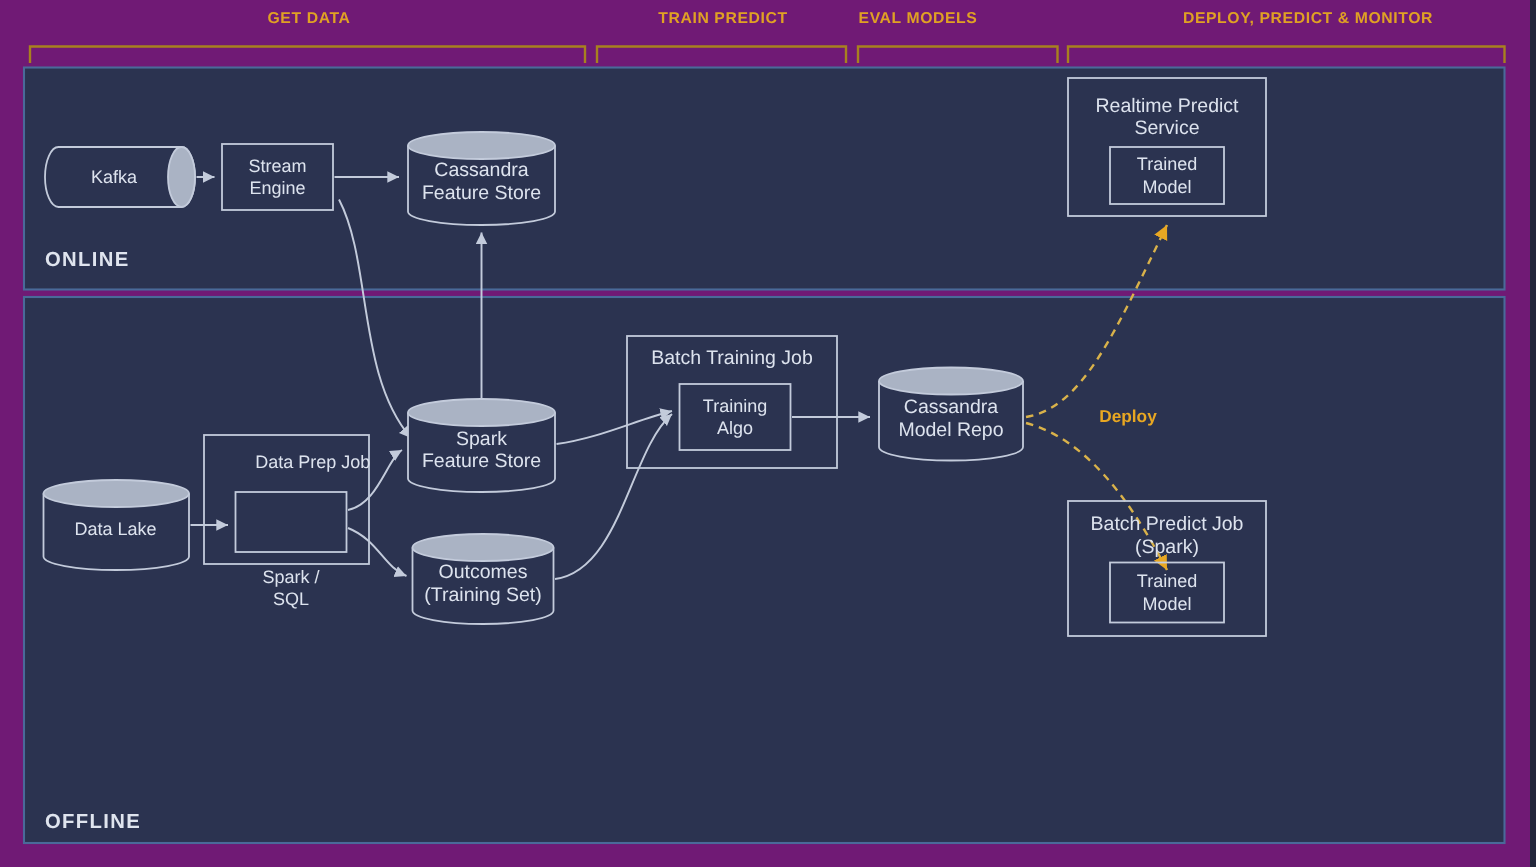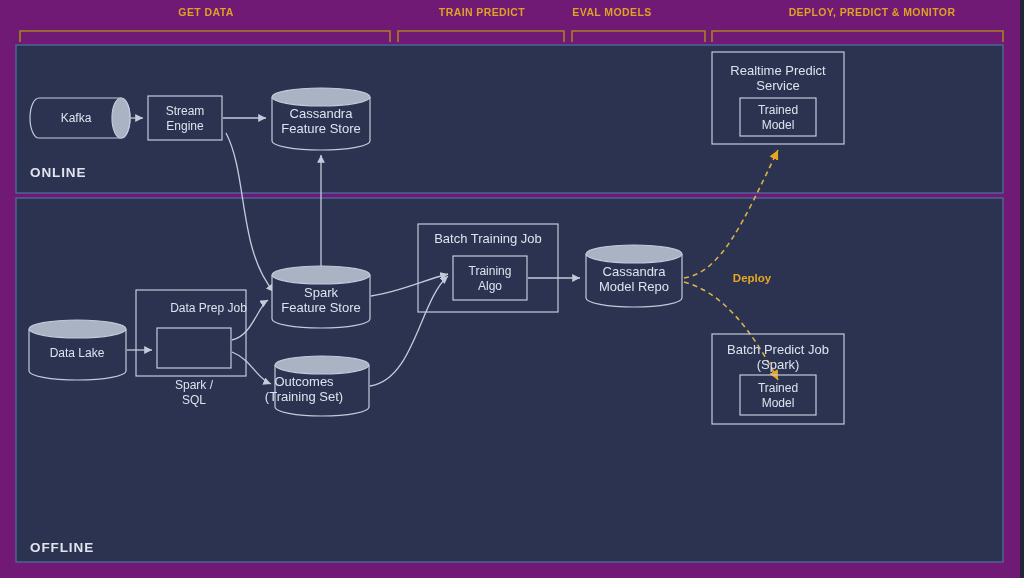--- a/index.html
+++ b/index.html
@@ -206,21 +206,21 @@
       <div class="node-text sm" style="left: 778px; top: 78px;">Realtime Predict
 Service</div>
       <div class="node-text" style="left: 778px; top: 117px;">Trained
 Model</div>
       <div class="node-text" style="left: 77px; top: 353px;">Data Lake</div>
       <div class="node-text" style="left: 191px; top: 308px; padding-left: 35px;">Data Prep Job</div>
       <div class="node-text" style="left: 194px; top: 348px; margin-top: 44px;">Spark /
 SQL</div>
       <div class="node-text sm" style="left: 321px; top: 300px;">Spark
 Feature Store</div>
-      <div class="node-text sm" style="left: 304px; top: 389px;">Outcomes
+      <div class="node-text sm" style="left: 322px; top: 389px;">Outcomes
 (Training Set)</div>
       <div class="node-text sm" style="left: 488px; top: 239px;">Batch Training Job</div>
       <div class="node-text" style="left: 490px; top: 278px;">Training
 Algo</div>
       <div class="node-text sm" style="left: 634px; top: 279px;">Cassandra
 Model Repo</div>
       <div class="node-text sm" style="left: 778px; top: 357px;">Batch Predict Job
 (Spark)</div>
       <div class="node-text" style="left: 778px; top: 395px;">Trained
 Model</div>

